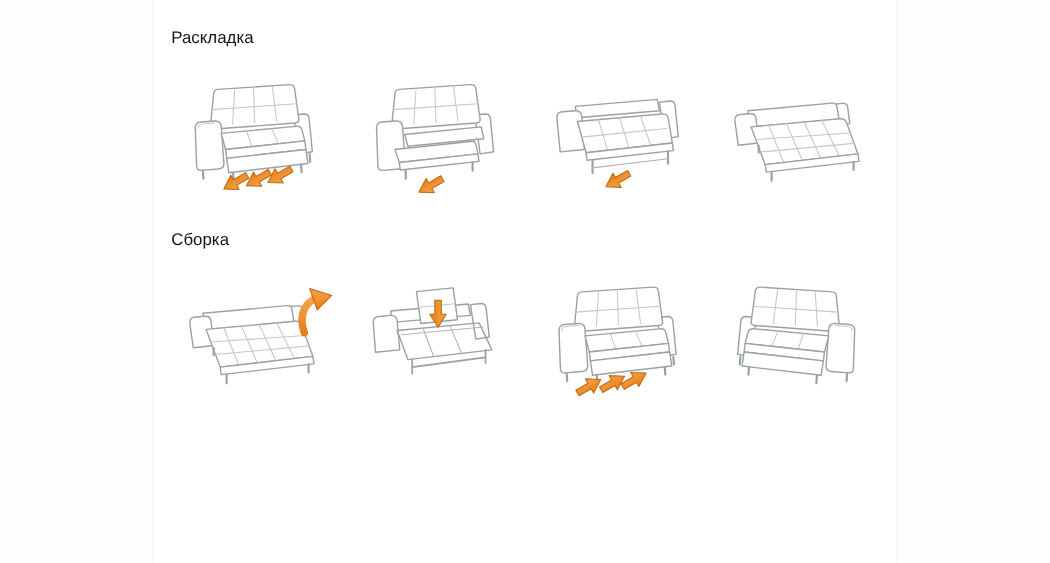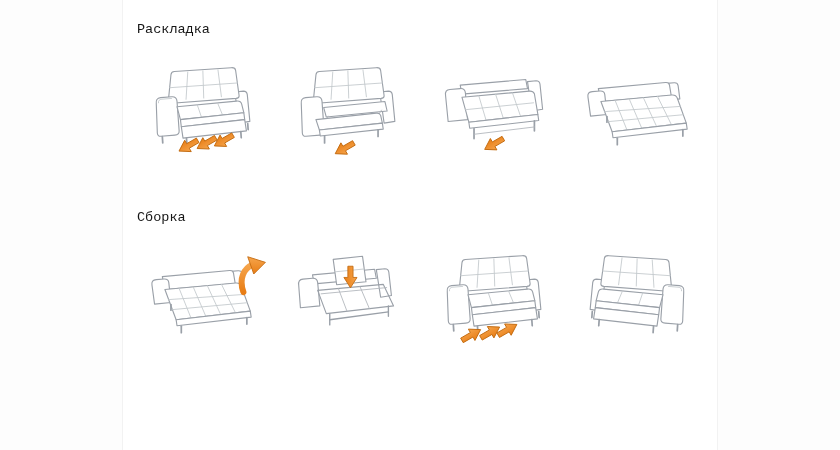--- a/index.html
+++ b/index.html
@@ -10,35 +10,34 @@
     font-family:"Liberation Sans", sans-serif;
     overflow:hidden;
   }
   .panel {
     width:596px; height:450px;
     margin:0 auto;
     background:#ffffff;
     border-left:1px solid #f2f2f2;
     border-right:1px solid #f2f2f2;
     padding:14px 10px 0 10px;
-    font-family:Liberation Mono, monospace;
   }
   .section-title {
     font-size:13.5px;
     font-weight:400;
     color:#151515;
     margin:8px 0 0 4px;
   }
   .steps-row {
     display:flex;
     justify-content:space-between;
     align-items:flex-start;
     margin-top:22px;
   }
-  .step-section.fold { margin-top:47px; }
+  .step-section.fold { margin-top:21px; }
   figure.step { margin:0; padding:0; width:138px; }
   figure.step svg { display:block; }
 </style>
 </head>
 <body>
 
 <svg width="0" height="0" style="position:absolute" aria-hidden="true">
   <defs>
     <linearGradient id="agrad" x1="0" y1="0" x2="0" y2="1">
       <stop offset="0" stop-color="#f6a54c"></stop>

